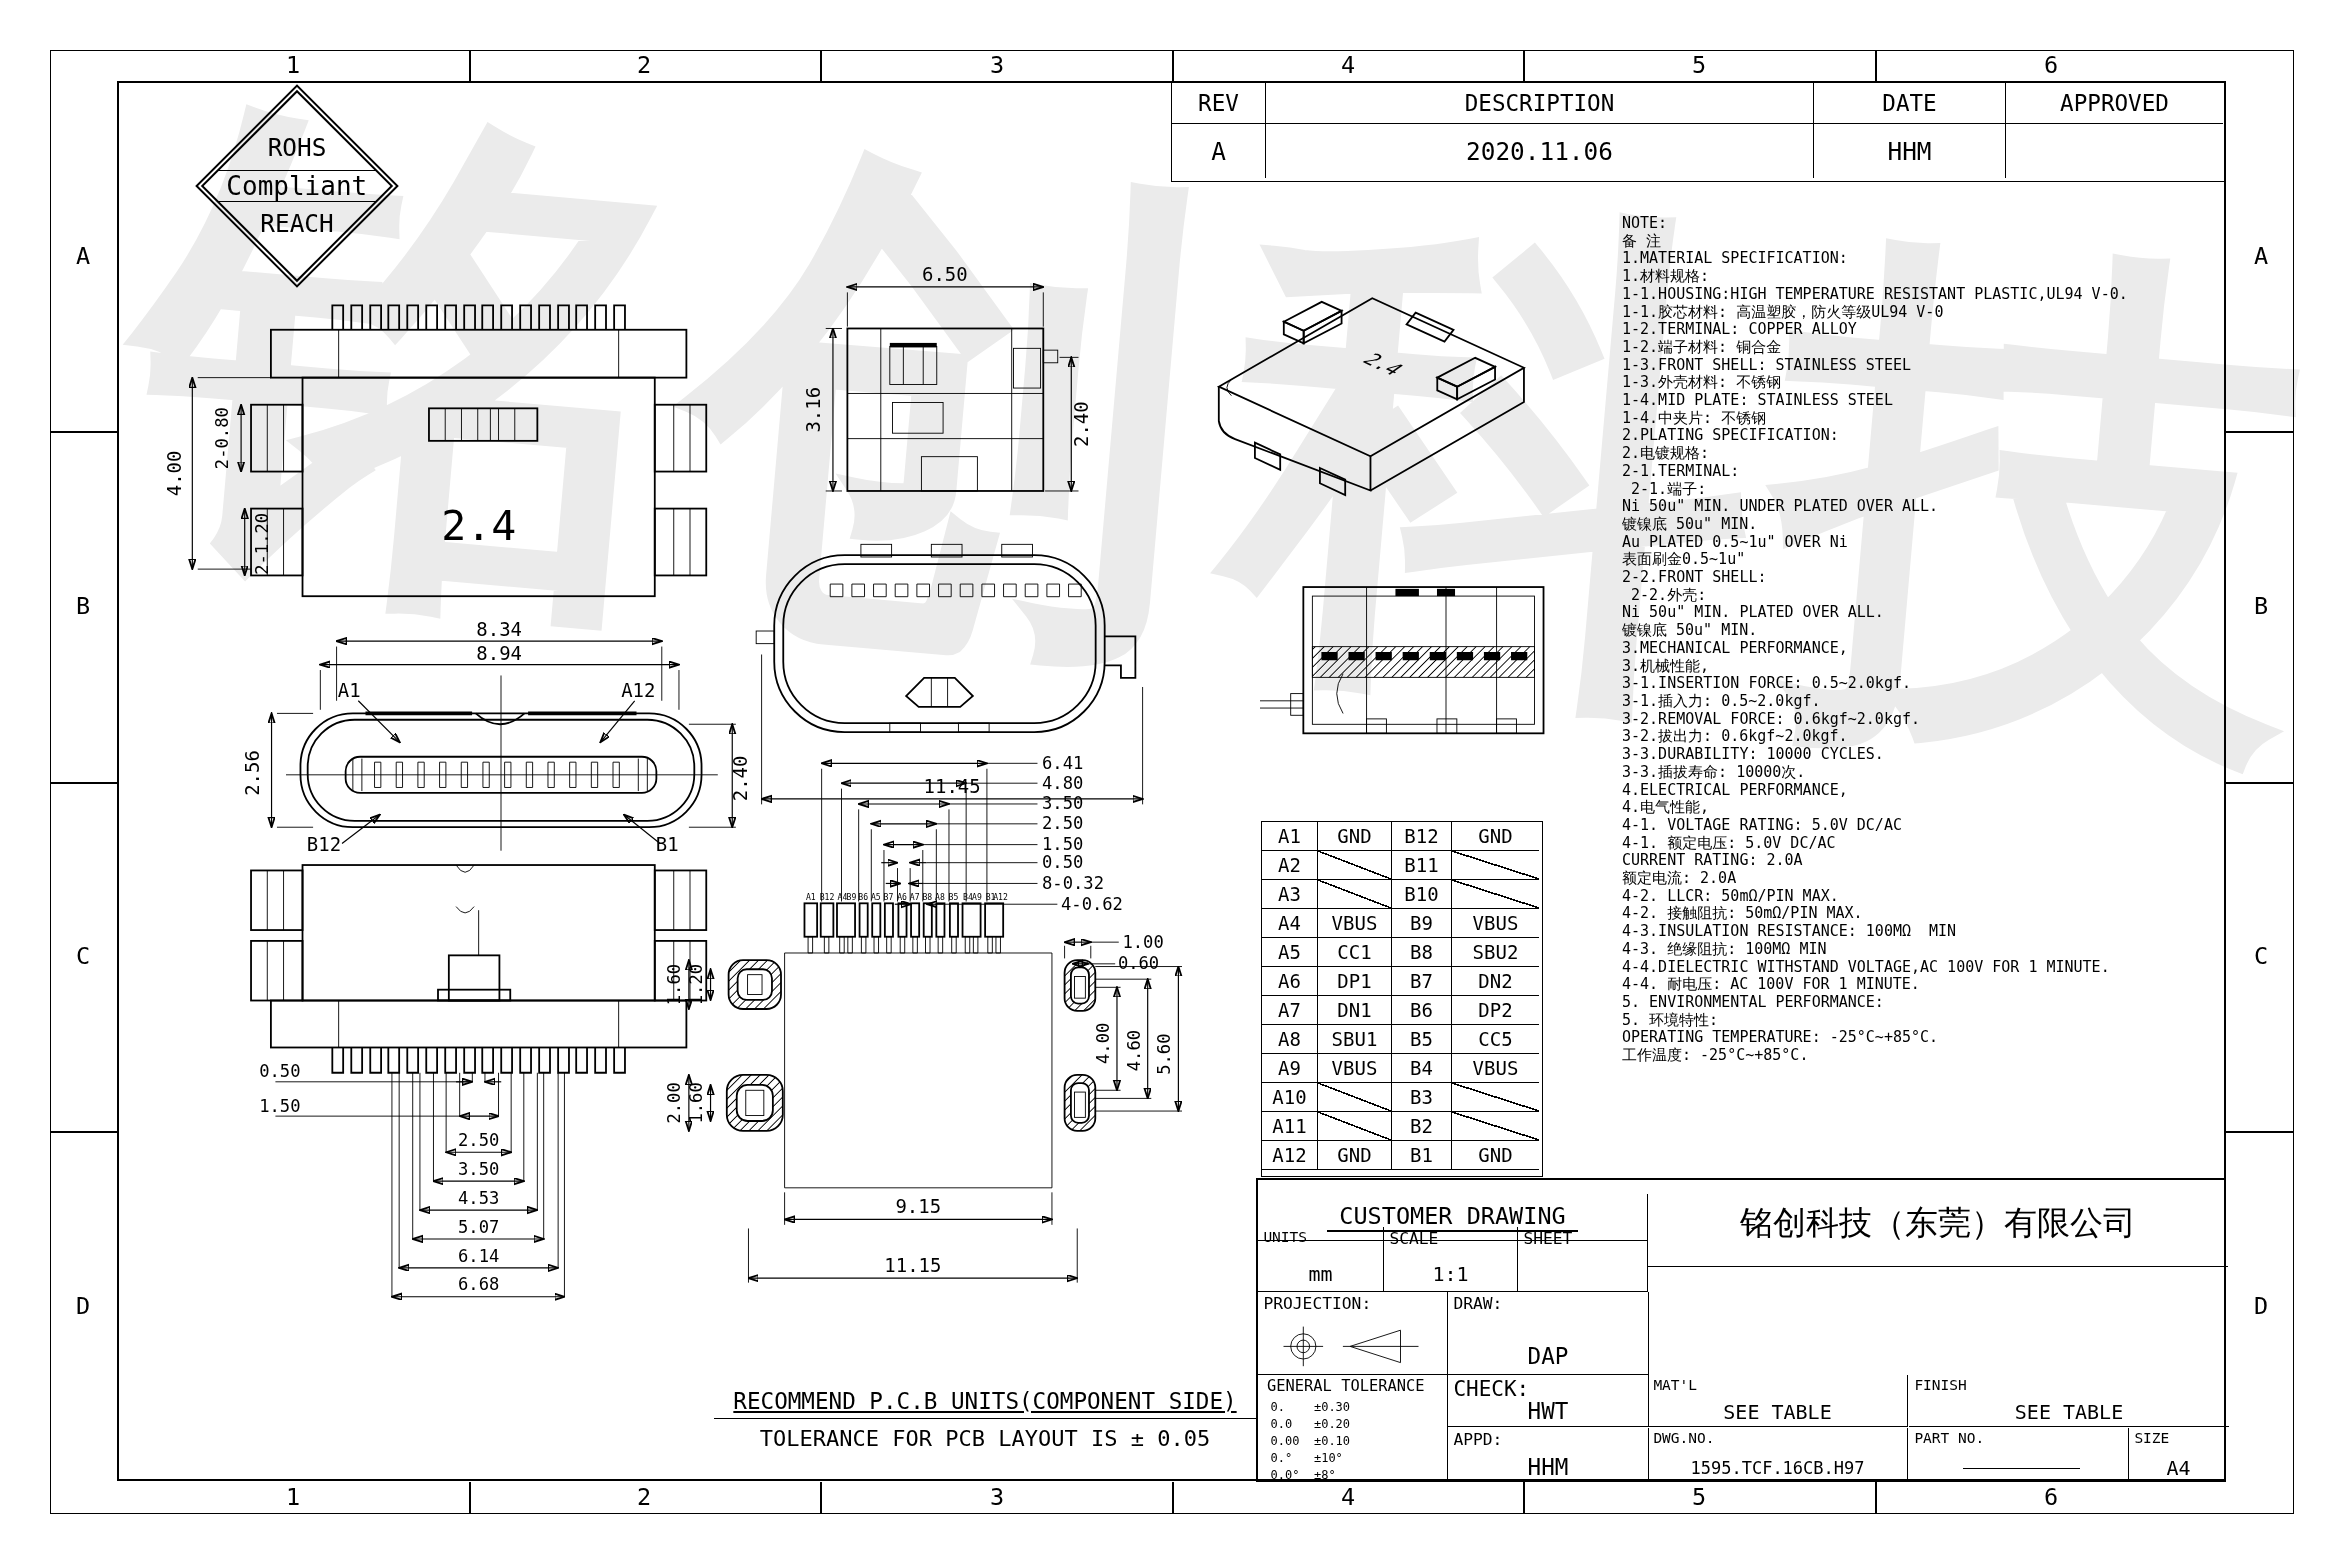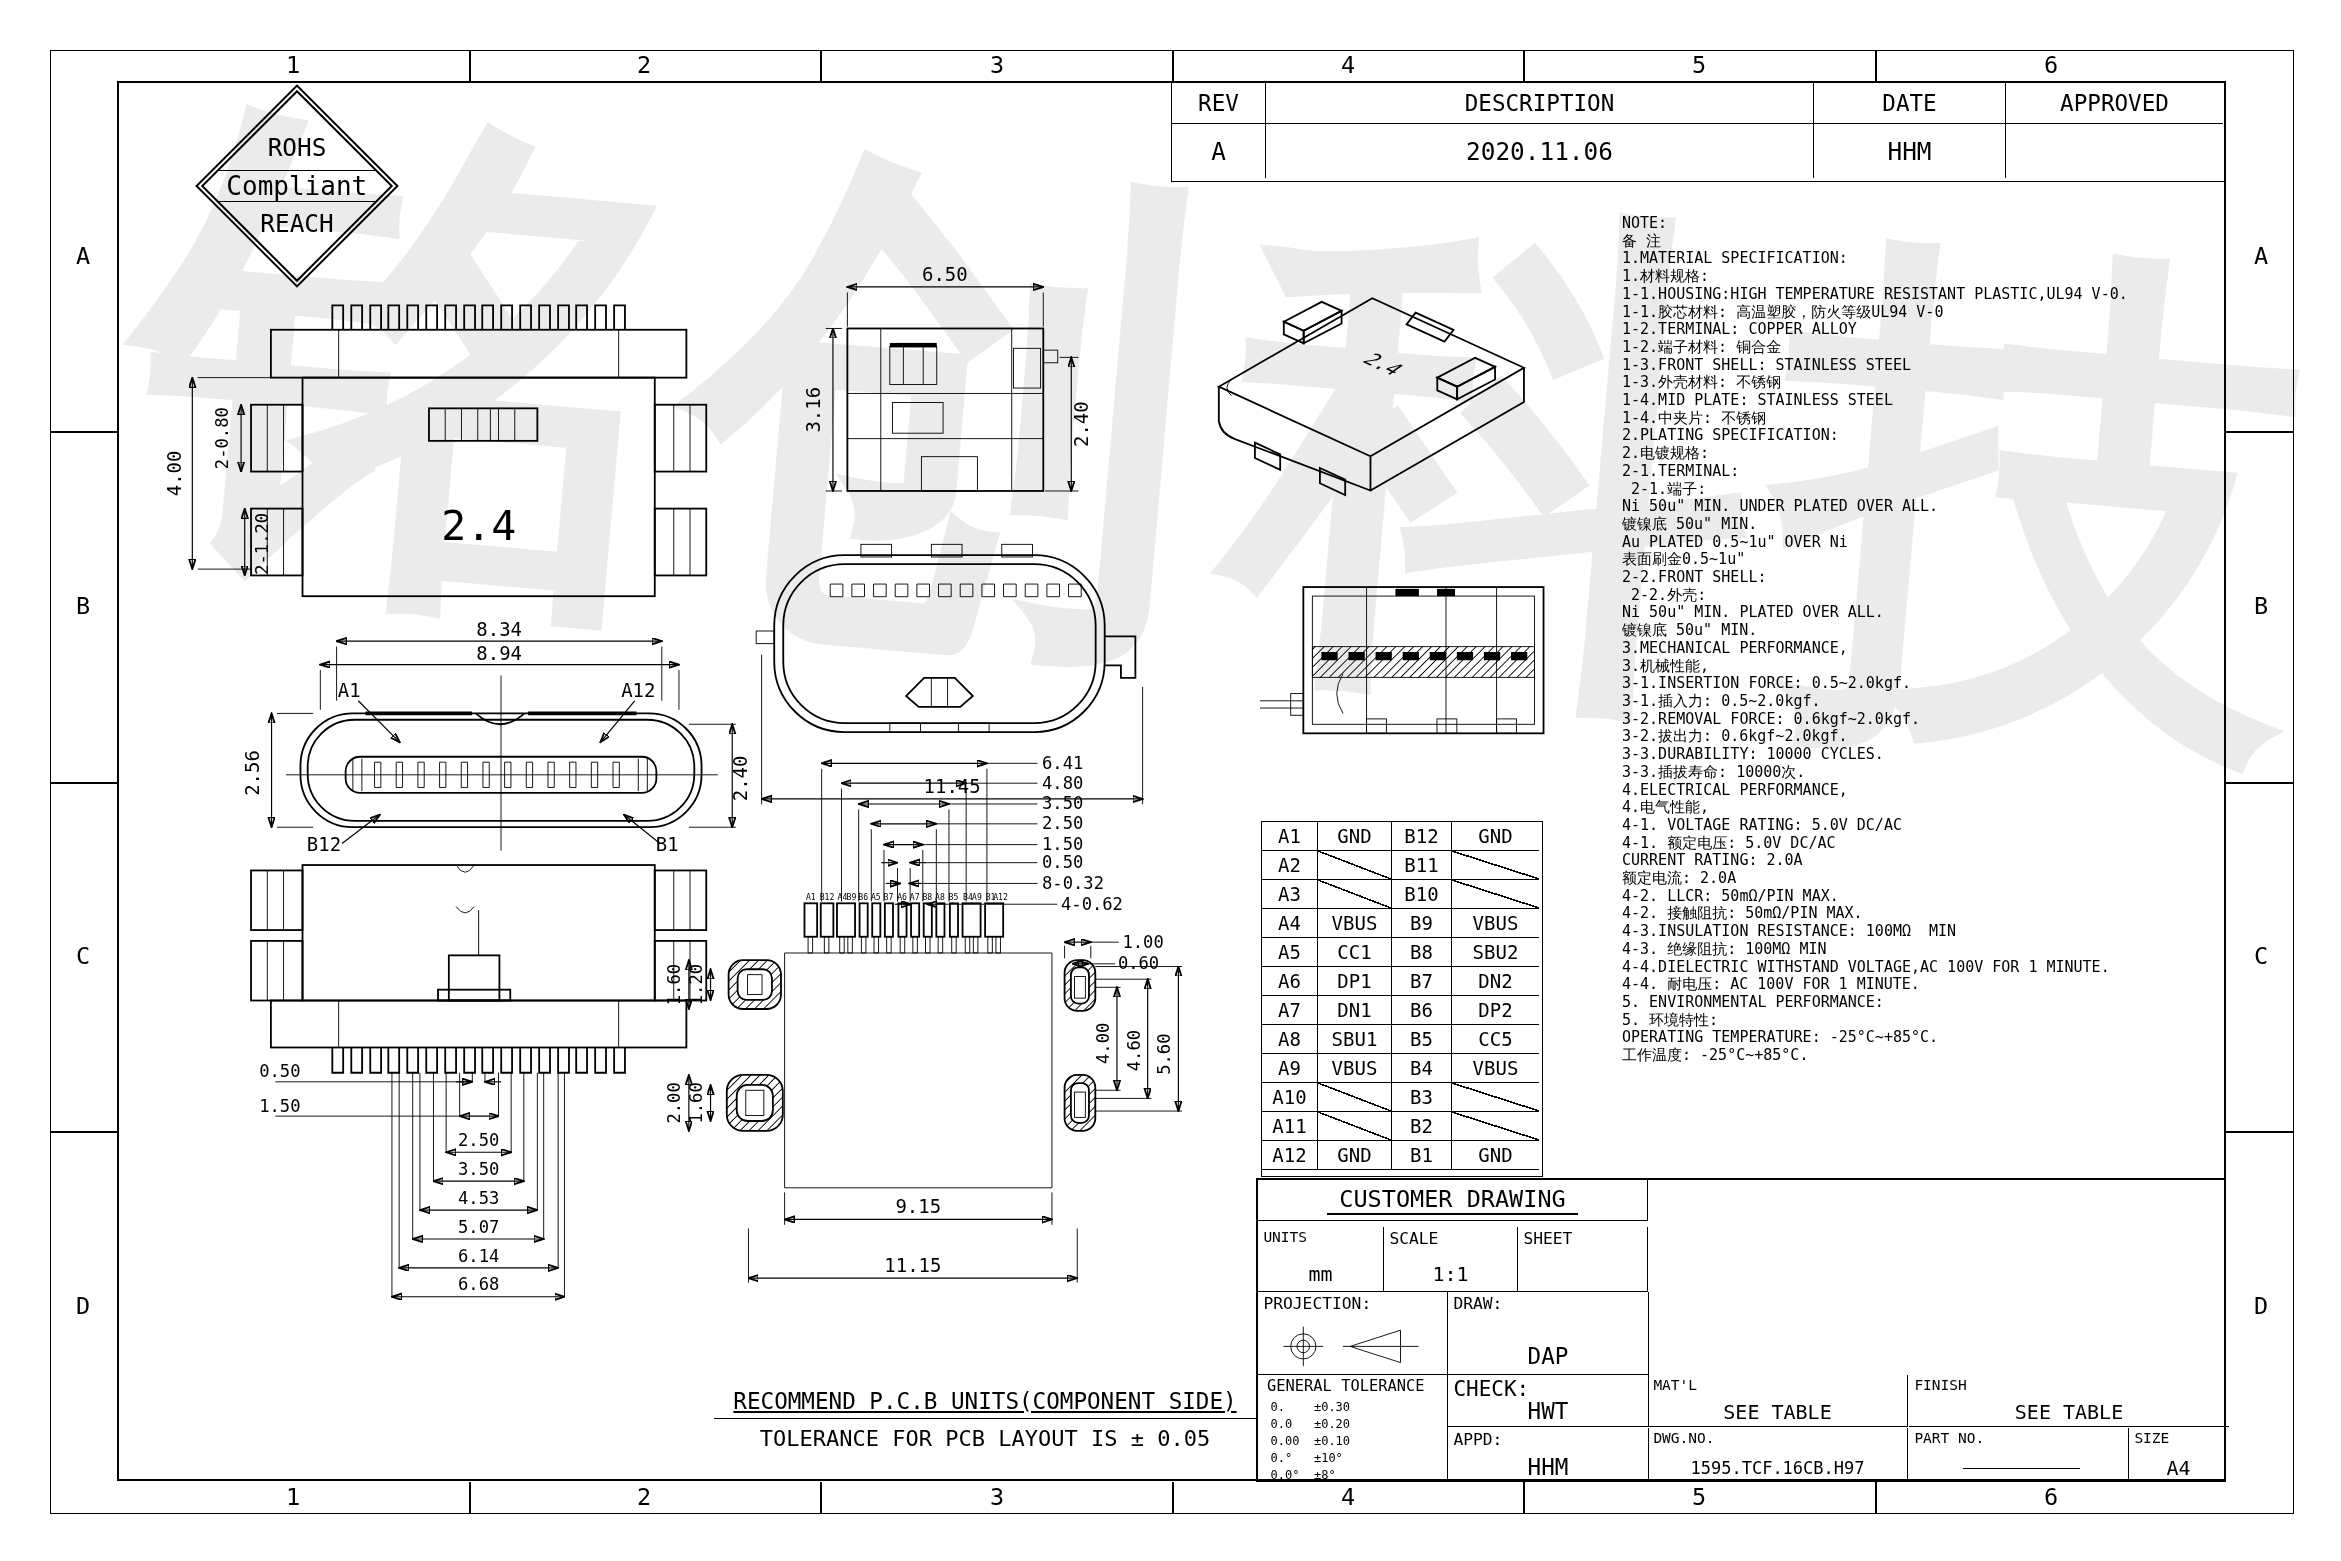--- a/index.html
+++ b/index.html
@@ -514,21 +514,21 @@
       <div class="diag"></div>
       <div>B2</div>
       <div class="diag"></div>
     <div>A12</div>
       <div>GND</div>
       <div>B1</div>
       <div>GND</div>
   </div>
 
   <div class="tb">
-    <div class="cell cdraw" style="left:0;top:0;width:390px;height:41px">
+    <div class="cell cdraw" style="left:0;top:14px;width:390px;height:47px">
       <span>CUSTOMER DRAWING</span>
     </div>
     <div class="cell" style="left:0;top:47px;width:126px;height:65px">
       <span class="lab">UNITS</span>
       <span class="val">mm</span>
     </div>
     <div class="cell" style="left:126px;top:47px;width:134px;height:65px">
       <span class="lab" style="font-size:16.3px">SCALE</span>
       <span class="val">1:1</span>
     </div>
@@ -560,20 +560,23 @@
         </div>
     </div>
     <div class="cell" style="left:190px;top:195px;width:201px;height:52px">
       <span class="lab" style="font-size:21px">CHECK:</span>
       <span class="val big" style="bottom:1.8px">HWT</span>
     </div>
     <div class="cell" style="left:190px;top:248px;width:201px;height:54px;border-bottom:none">
       <span class="lab" style="font-size:16.3px">APPD:</span>
       <span class="val big" style="bottom:1.8px">HHM</span>
     </div>
+    <div class="cell company" style="left:390px;top:0;width:580px;height:87px;border-right:none">
+      <span>铭创科技（东莞）有限公司</span>
+    </div>
     <div class="cell" style="left:390px;top:195px;width:260px;height:52px">
       <span class="lab">MAT'L</span>
       <span class="val" style="bottom:1.8px">SEE TABLE</span>
     </div>
     <div class="cell" style="left:651px;top:195px;width:320px;height:52px;border-right:none">
       <span class="lab">FINISH</span>
       <span class="val" style="bottom:1.8px">SEE TABLE</span>
     </div>
     <div class="cell" style="left:390px;top:248px;width:260px;height:54px;border-bottom:none">
       <span class="lab">DWG.NO.</span>

